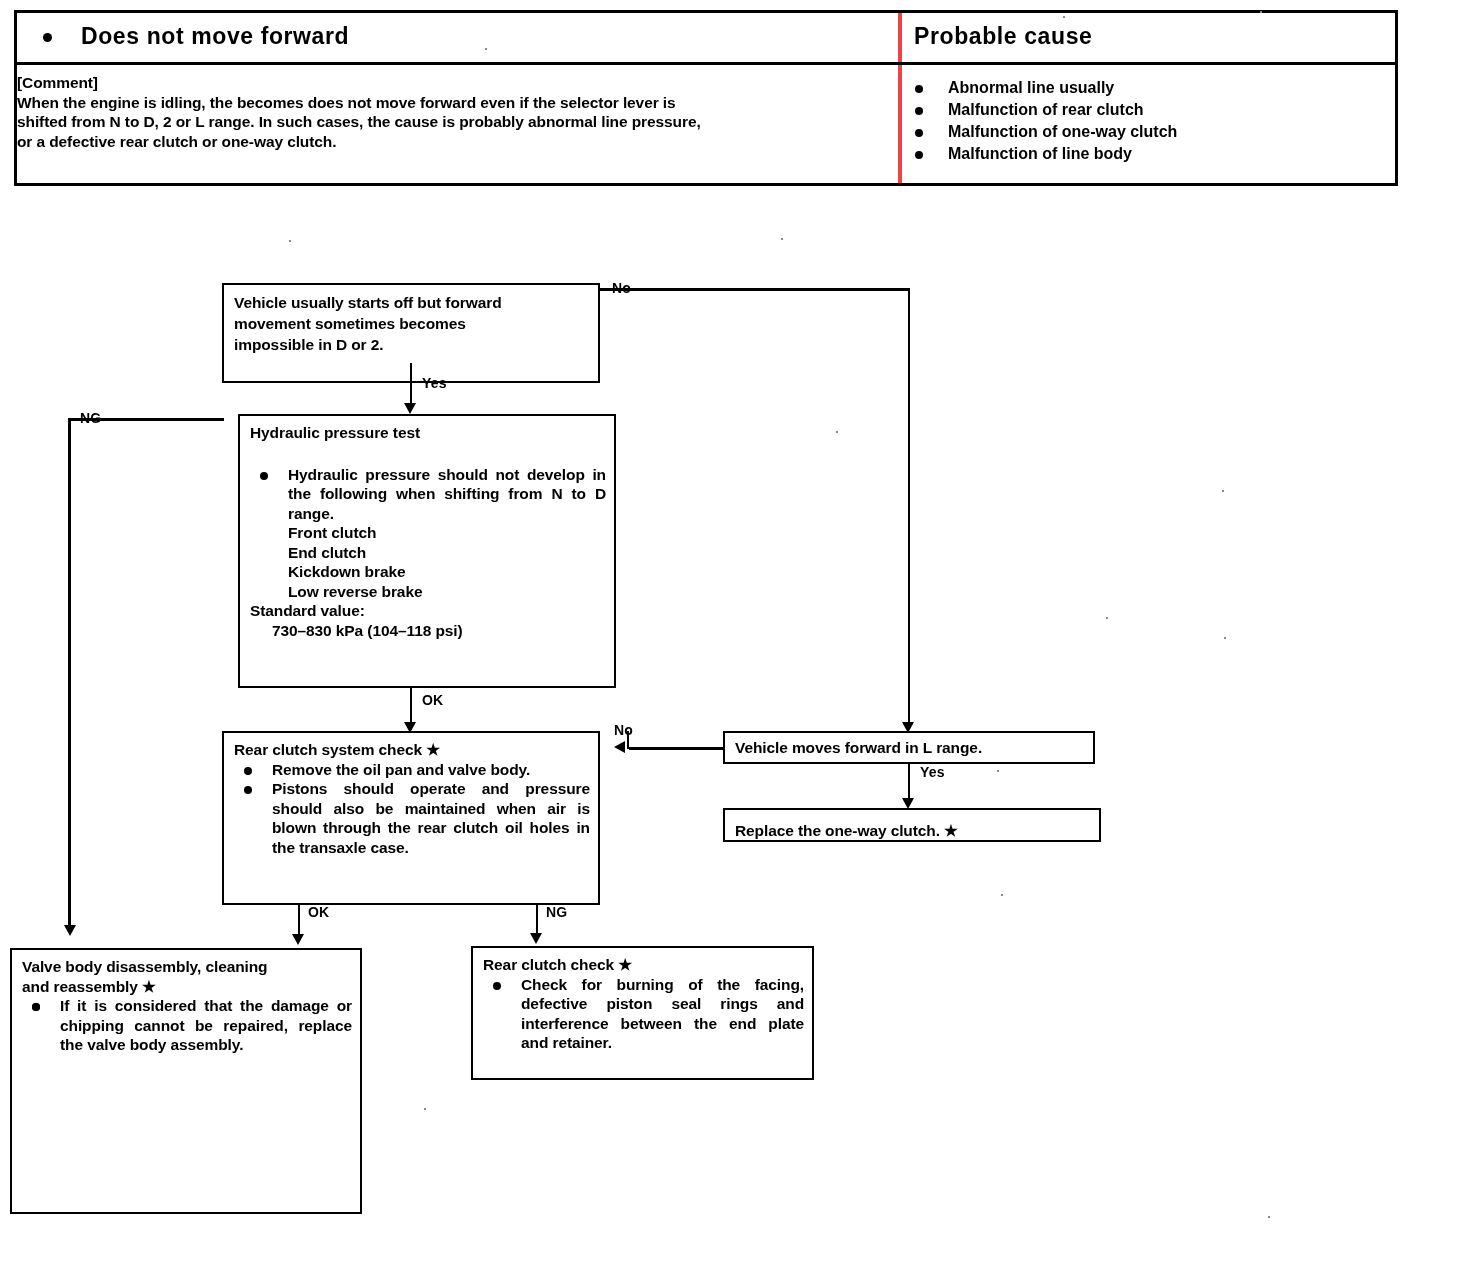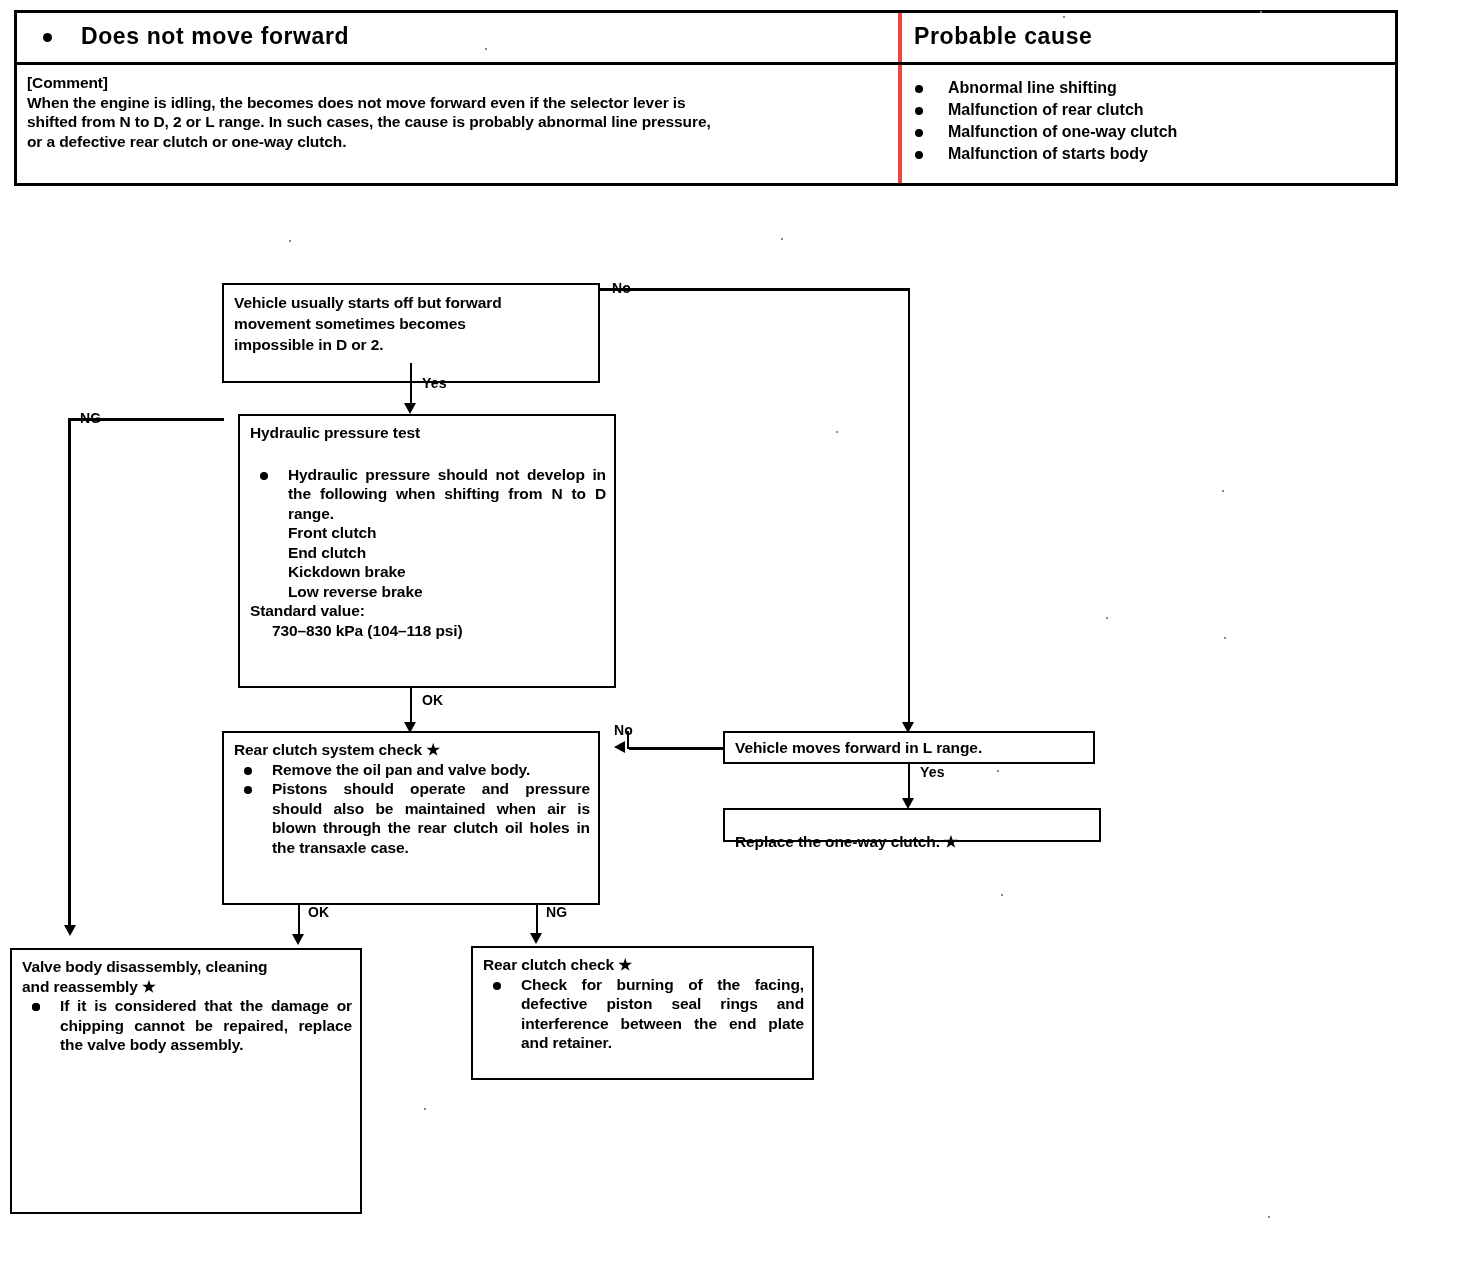--- a/index.html
+++ b/index.html
@@ -61,21 +61,21 @@
     position: absolute;
     left: 26px;
     top: 20px;
     width: 9px;
     height: 9px;
     border-radius: 50%;
     background: #000;
   }
   .comment-block {
     position: absolute;
-    left: 10px;
+    left: 0;
     top: 8px;
     right: 6px;
     font-size: 15.5px;
     font-weight: bold;
     line-height: 19.5px;
     letter-spacing: -0.1px;
   }
   .cause-list {
     position: absolute;
     left: 10px;
@@ -180,33 +180,33 @@
           <div>[Comment]</div>
           <div>When the engine is idling, the becomes does not move forward even if the selector lever is</div>
           <div>shifted from N to D, 2 or L range.  In such cases, the cause is probably abnormal line pressure,</div>
           <div>or a defective rear clutch or one-way clutch.</div>
         </div>
       </div>
       <div class="sym-col-right">
         <div class="cause-list">
           <div class="cause-item">
             <span class="dot"></span>
-            <span>Abnormal line shifting</span>
+            <span>Abnormal line usually</span>
           </div>
           <div class="cause-item">
             <span class="dot"></span>
             <span>Malfunction of rear clutch</span>
           </div>
           <div class="cause-item">
             <span class="dot"></span>
             <span>Malfunction of one-way clutch</span>
           </div>
           <div class="cause-item">
             <span class="dot"></span>
-            <span>Malfunction of starts body</span>
+            <span>Malfunction of line body</span>
           </div>
         </div>
       </div>
     </div>
   </div>
 
   <div class="fbox" style="left:222px; top:283px; width:378px; height:100px;">
     <div class="pad just-all" style="line-height:21px;">
       <div>Vehicle usually starts off but forward</div>
       <div>movement sometimes becomes</div>
@@ -270,21 +270,21 @@
   <div class="hline" style="left:629px; top:747px; width:96px;"></div>
   <div class="vline" style="left:626.5px; top:731px; height:18px;"></div>
   <div class="arrow-left" style="left:614px; top:741px;"></div>
   <span class="conn-label" style="left:614px; top:722px;">No</span>
 
   <div class="vline" style="left:907.5px; top:764px; height:40px;"></div>
   <div class="arrow-down" style="left:902px; top:798px;"></div>
   <span class="conn-label" style="left:920px; top:764px;">Yes</span>
 
   <div class="fbox" style="left:723px; top:808px; width:378px; height:34px;">
-    <div class="pad" style="padding-top:22px;">Replace the one-way clutch. ★</div>
+    <div class="pad" style="padding-top:11px;">Replace the one-way clutch. ★</div>
   </div>
 
   <div class="vline" style="left:297.5px; top:905px; height:35px;"></div>
   <div class="arrow-down" style="left:292px; top:934px;"></div>
   <span class="conn-label" style="left:308px; top:904px;">OK</span>
 
   <div class="vline" style="left:535.5px; top:905px; height:34px;"></div>
   <div class="arrow-down" style="left:530px; top:933px;"></div>
   <span class="conn-label" style="left:546px; top:904px;">NG</span>
 

